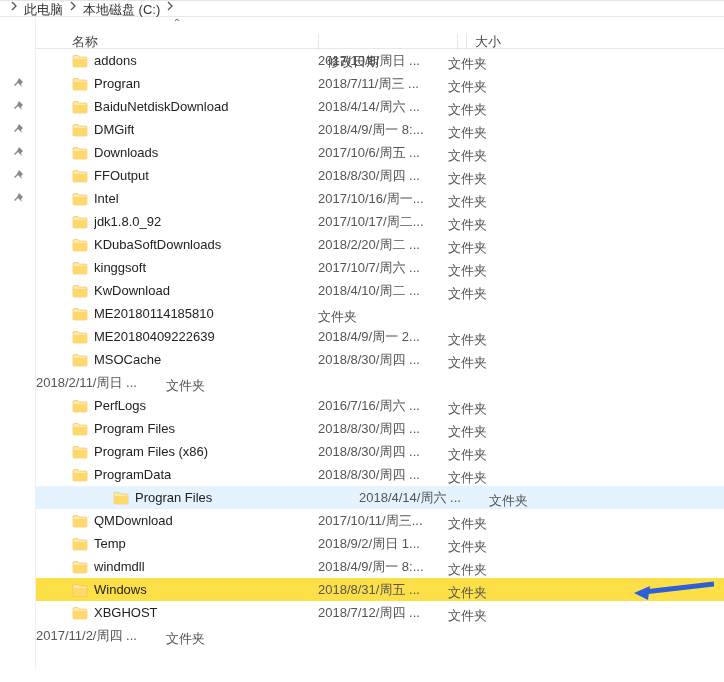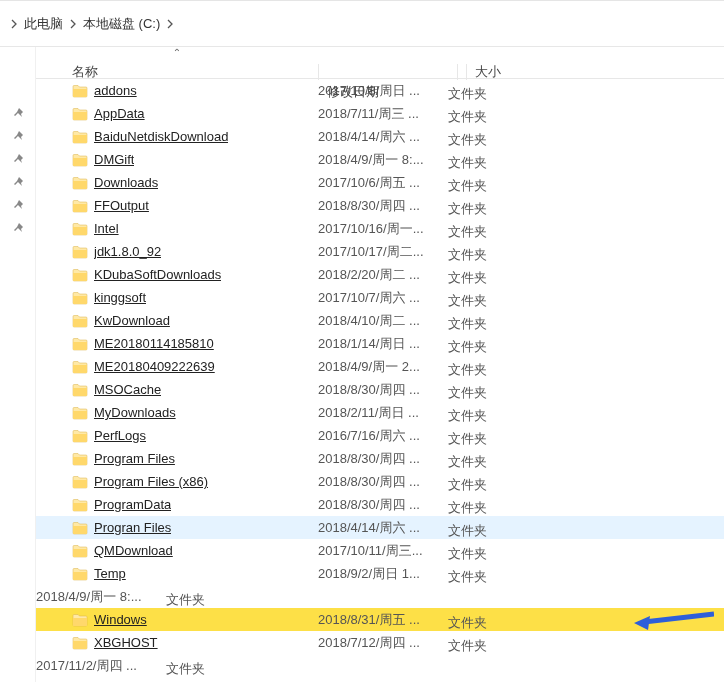--- a/index.html
+++ b/index.html
@@ -7,22 +7,22 @@
     margin: 0; padding: 0;
     font-family: "Segoe UI", "Microsoft YaHei", Tahoma, sans-serif;
     font-size: 13px;
     color: #222;
     background: #fff;
     width: 724px; height: 682px;
     overflow: hidden;
   }
   .window { width: 724px; height: 682px; position: relative; border-top: 1px solid #e5e5e5; }
   .addr {
-    display: flex; align-items: center;
-    height: 46px; padding-left: 6px;
+    display: flex; 
+    height: 16px; padding-left: 6px;
     border-bottom: 1px solid #e7e7e7;
     color: #333;
   }
   .addr .seg { padding: 0 2px; }
   .addr .chev {
     width: 16px; display: inline-flex; justify-content: center; color: #555;
   }
   .body { display: flex; height: calc(682px - 30px); }
   .gutter { width: 36px; border-right: 1px solid #f0f0f0; padding-top: 54px; }
   .pin {
@@ -45,22 +45,22 @@
     color: #666; font-size: 10px;
   }
   .vline { width: 1px; height: 16px; background: #e7e7e7; margin-right: 8px; }
   .rows { }
   .row {
     display: flex; align-items: center;
     height: 23px;
     white-space: nowrap;
   }
   .row.selected { background: #fde047; }
-  .row.hover { background: #e5f3ff; }
-  .cell-name { width: 282px; padding-left: 36px; display: flex; align-items: center; overflow: hidden; text-decoration: underline; }
+  .row.hover { background: #e5f3ff; padding-left: 41px; }
+  .cell-name { width: 282px; padding-left: 36px; display: flex; align-items: center; overflow: hidden; }
   .cell-date { width: 130px; color: #555; overflow: hidden; text-overflow: ellipsis; }
   .cell-type { width: 120px; color: #555; margin-top: 6px; }
   .cell-size { width: 70px; color: #555; text-align: right; }
   .folder-icon {
     width: 16px; height: 16px; margin-right: 6px; flex-shrink: 0;
     display: inline-block;
   }
   .fname { overflow: hidden; text-overflow: ellipsis; }
   .arrow {
     position: absolute; right: 10px; top: 0;
@@ -168,21 +168,21 @@
             </div>
             <div class="cell-date">2017/10/8/周日 ...</div>
             <div class="cell-type">文件夹</div>
             <div class="cell-size"></div>
           </div>
           <div class="row">
             <div class="cell-name">
               <span class="folder-icon"><svg width="16" height="16" viewBox="0 0 16 16">
                   <use href="#folder-g"></use>
                 </svg></span>
-              <span class="fname">AppData</span>
+              <span class="fname">Progran</span>
             </div>
             <div class="cell-date">2018/7/11/周三 ...</div>
             <div class="cell-type">文件夹</div>
             <div class="cell-size"></div>
           </div>
           <div class="row">
             <div class="cell-name">
               <span class="folder-icon"><svg width="16" height="16" viewBox="0 0 16 16">
                   <use href="#folder-g"></use>
                 </svg></span>
@@ -280,21 +280,20 @@
             <div class="cell-type">文件夹</div>
             <div class="cell-size"></div>
           </div>
           <div class="row">
             <div class="cell-name">
               <span class="folder-icon"><svg width="16" height="16" viewBox="0 0 16 16">
                   <use href="#folder-g"></use>
                 </svg></span>
               <span class="fname">ME20180114185810</span>
             </div>
-            <div class="cell-date">2018/1/14/周日 ...</div>
             <div class="cell-type">文件夹</div>
             <div class="cell-size"></div>
           </div>
           <div class="row">
             <div class="cell-name">
               <span class="folder-icon"><svg width="16" height="16" viewBox="0 0 16 16">
                   <use href="#folder-g"></use>
                 </svg></span>
               <span class="fname">ME20180409222639</span>
             </div>
@@ -307,26 +306,20 @@
               <span class="folder-icon"><svg width="16" height="16" viewBox="0 0 16 16">
                   <use href="#folder-g"></use>
                 </svg></span>
               <span class="fname">MSOCache</span>
             </div>
             <div class="cell-date">2018/8/30/周四 ...</div>
             <div class="cell-type">文件夹</div>
             <div class="cell-size"></div>
           </div>
           <div class="row">
-            <div class="cell-name">
-              <span class="folder-icon"><svg width="16" height="16" viewBox="0 0 16 16">
-                  <use href="#folder-g"></use>
-                </svg></span>
-              <span class="fname">MyDownloads</span>
-            </div>
             <div class="cell-date">2018/2/11/周日 ...</div>
             <div class="cell-type">文件夹</div>
             <div class="cell-size"></div>
           </div>
           <div class="row">
             <div class="cell-name">
               <span class="folder-icon"><svg width="16" height="16" viewBox="0 0 16 16">
                   <use href="#folder-g"></use>
                 </svg></span>
               <span class="fname">PerfLogs</span>
@@ -395,20 +388,26 @@
               <span class="folder-icon"><svg width="16" height="16" viewBox="0 0 16 16">
                   <use href="#folder-g"></use>
                 </svg></span>
               <span class="fname">Temp</span>
             </div>
             <div class="cell-date">2018/9/2/周日 1...</div>
             <div class="cell-type">文件夹</div>
             <div class="cell-size"></div>
           </div>
           <div class="row">
+            <div class="cell-name">
+              <span class="folder-icon"><svg width="16" height="16" viewBox="0 0 16 16">
+                  <use href="#folder-g"></use>
+                </svg></span>
+              <span class="fname">windmdll</span>
+            </div>
             <div class="cell-date">2018/4/9/周一 8:...</div>
             <div class="cell-type">文件夹</div>
             <div class="cell-size"></div>
           </div>
           <div class="row selected">
             <div class="cell-name">
               <span class="folder-icon"><svg width="16" height="16" viewBox="0 0 16 16">
                   <use href="#folder-g"></use>
                 </svg></span>
               <span class="fname">Windows</span>

